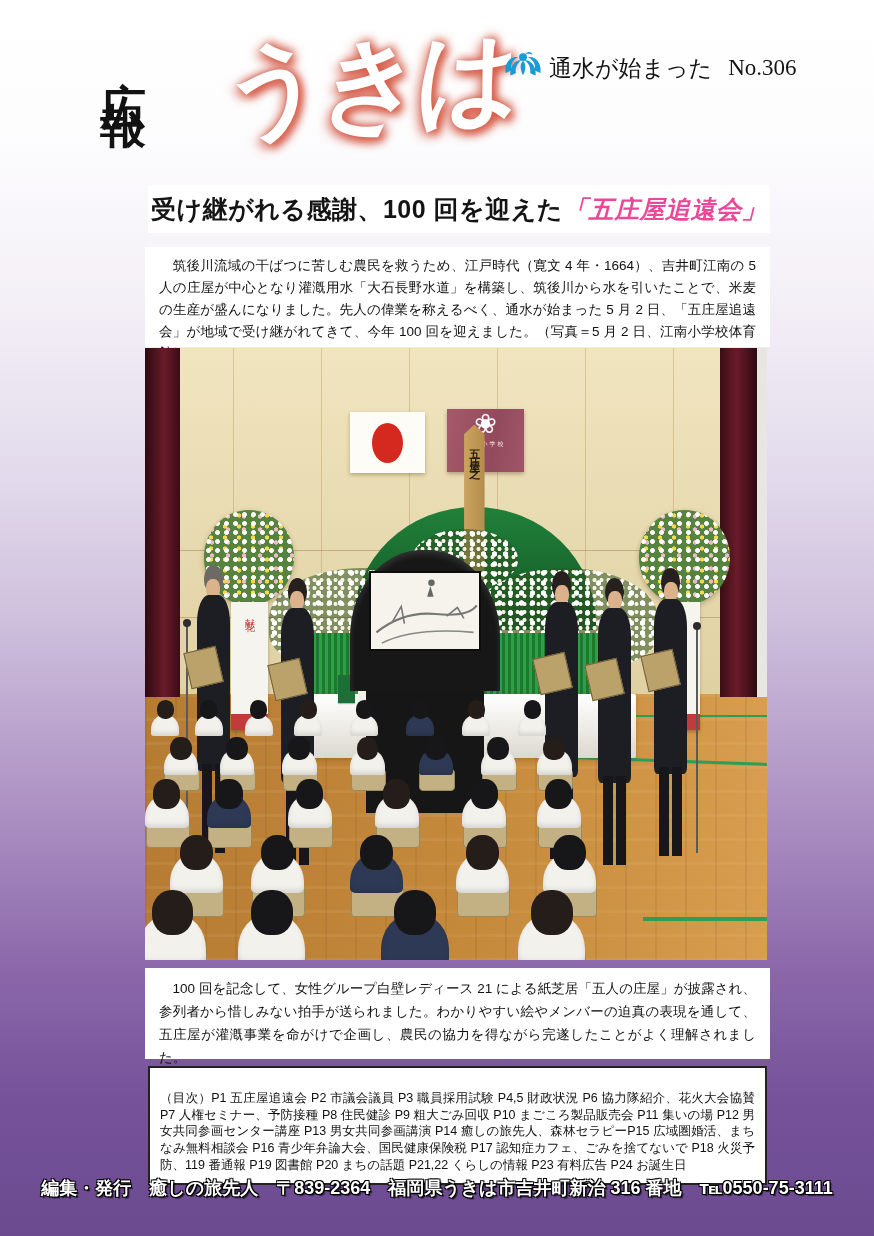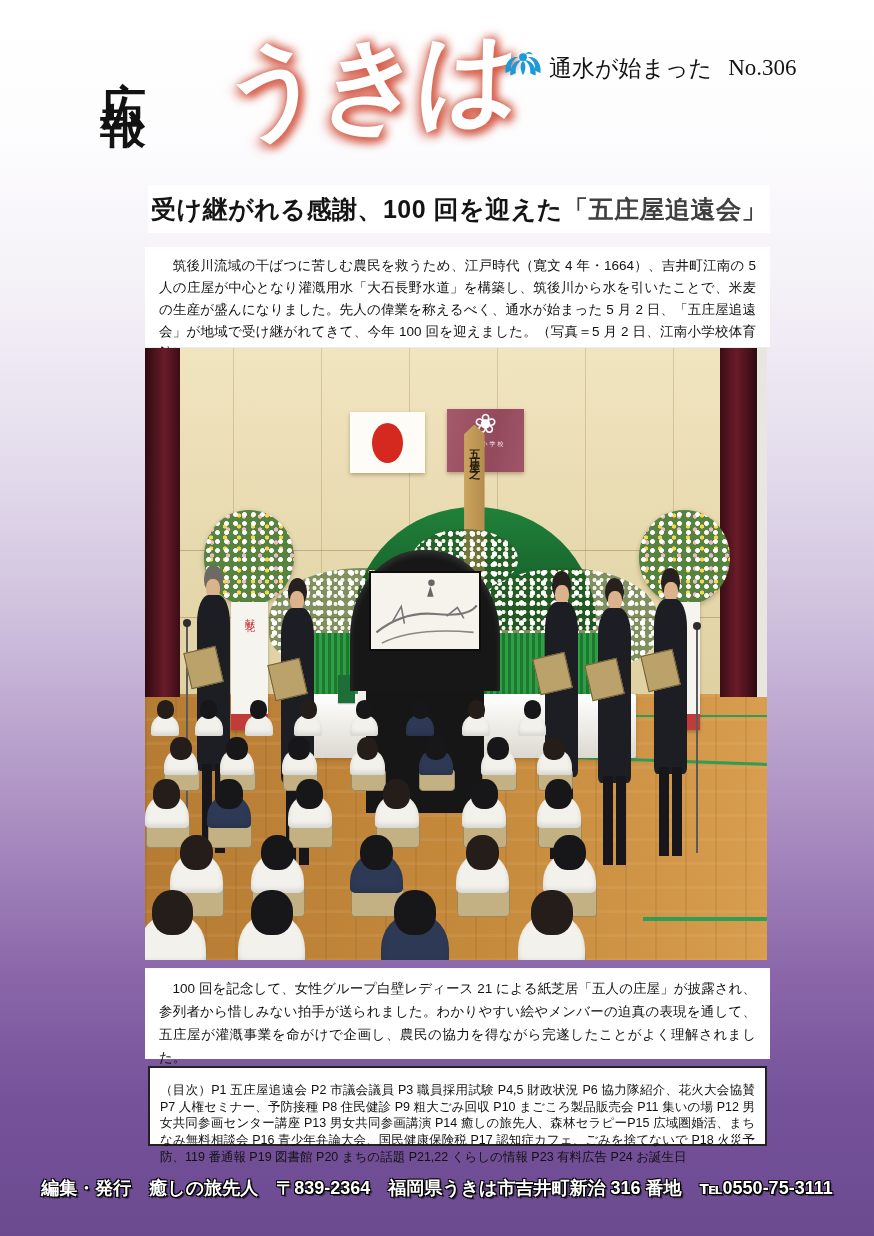--- a/index.html
+++ b/index.html
@@ -27,29 +27,29 @@
   .red-num{color:#cf1515;}
   .cityline{display:flex;align-items:center;margin-top:7px;white-space:nowrap;
     font-family:"Liberation Serif","DejaVu Serif",serif;font-size:23px;color:#141414;}
   .bird{flex:0 0 auto;margin-right:7px;margin-left:-36px;}
   .issue-no{margin-left:16px;}
 
   
   .headline{left:148px;top:185px;width:622px;height:48px;background:#ffffff;
     display:flex;align-items:center;justify-content:center;white-space:nowrap;
     font-weight:bold;font-size:25px;letter-spacing:.5px;color:#141414;}
-  .headline .hl-red{color:#404040;}
+  .headline .hl-red{color:#ec4899;font-style:italic;}
 
   
   .lead-box{left:145px;top:247px;width:625px;height:100px;background:#ffffff;
     padding:8px 14px;font-size:13.5px;line-height:1.62;color:#111;text-align:justify;}
   .body-box{left:145px;top:968px;width:625px;height:91px;background:#ffffff;
     padding:10px 14px;font-size:13.5px;line-height:1.7;color:#111;text-align:justify;}
-  .toc-box{left:148px;top:1066px;width:619px;height:80px;background:#ffffff;
-    border:2px solid #222;padding:14px 10px;font-size:12.5px;line-height:1.33;color:#111;
+  .toc-box{left:148px;top:1066px;width:619px;height:119px;background:#ffffff;
+    border:2px solid #222;padding:22px 10px;font-size:12.5px;line-height:1.33;color:#111;
     text-align:justify;}
 
   
   .footer{left:0;top:1176px;width:874px;text-align:center;font-weight:bold;font-size:18px;
     color:#ffffff;white-space:nowrap;
     text-shadow:1px 1px 0 #000,-1px 1px 0 #000,1px -1px 0 #000,-1px -1px 0 #000,
       2px 2px 1px rgba(0,0,0,.6);}
   .footer span{margin:0 9px;}
 
   

